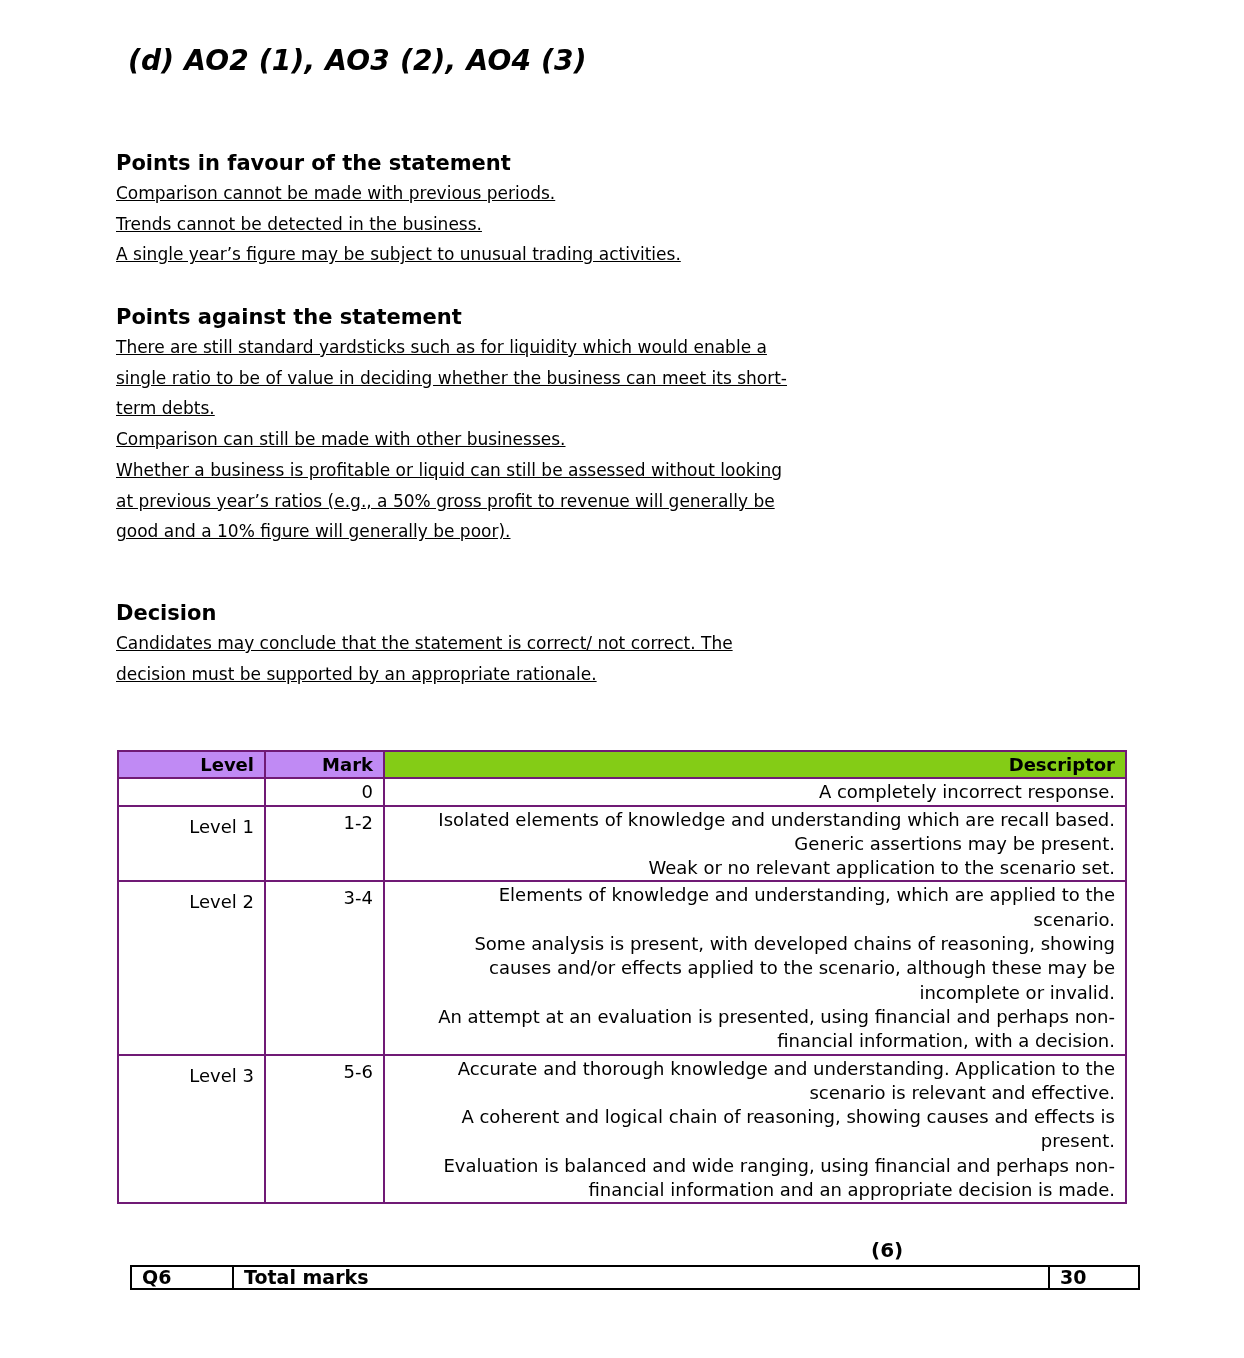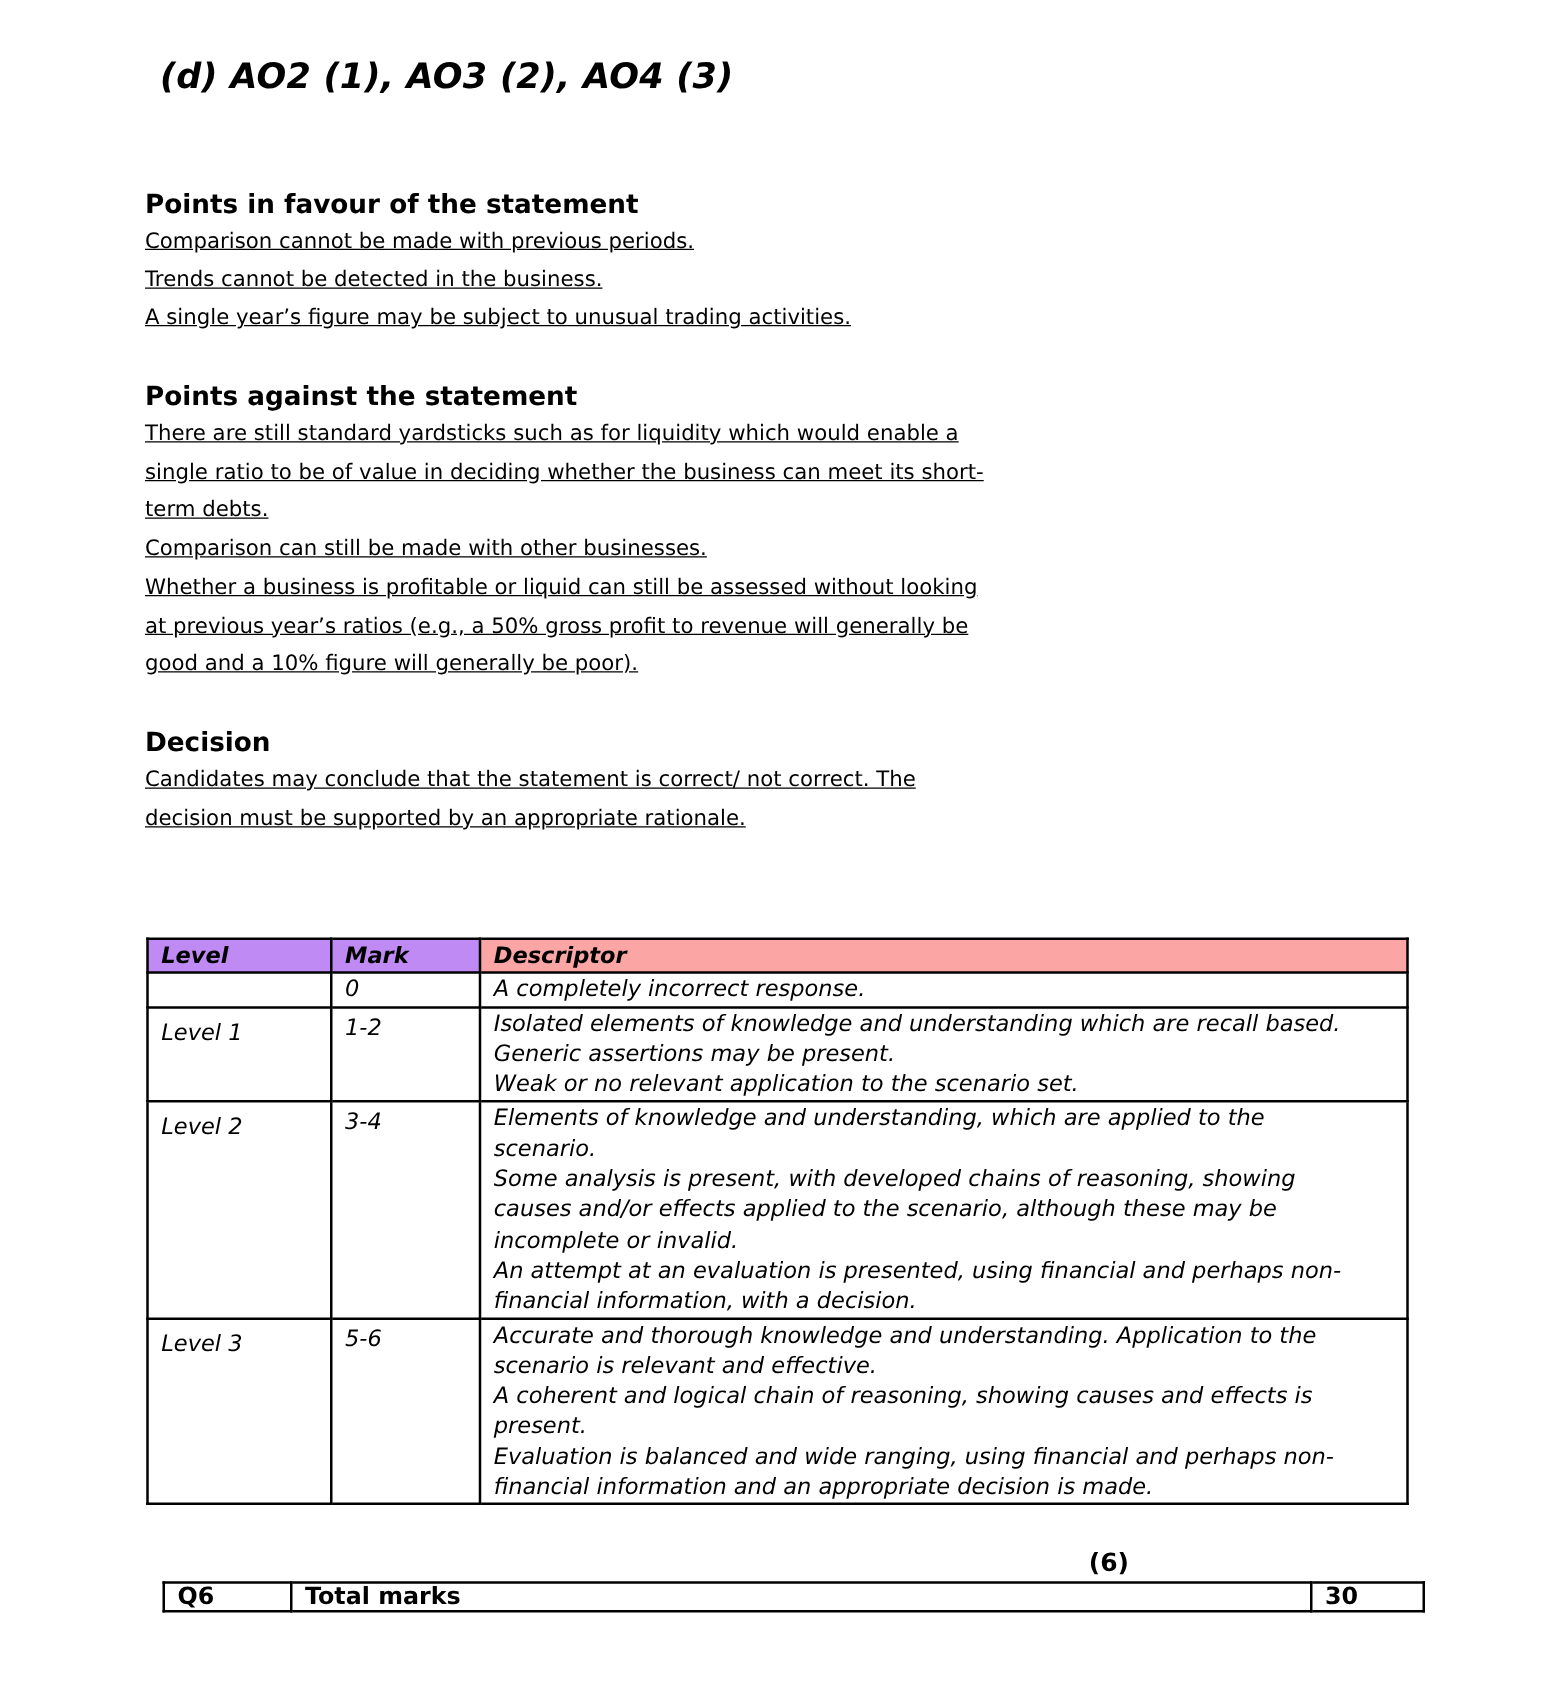--- a/index.html
+++ b/index.html
@@ -9,31 +9,30 @@
   }
   .q-heading {
     position: absolute; left: 128px; top: 44px;
     font-size: 28px; font-weight: bold; letter-spacing: 0.2px; font-style: italic;
   }
   .section { position: absolute; left: 116px; width: 1010px; margin-top: 40px; }
   .sec-title { font-size: 21px; font-weight: bold; line-height: 30px; }
   .sec-line { font-size: 17px; line-height: 30.7px; text-decoration: underline; }
   #sec-favour { top: 108px; }
   #sec-against { top: 262px; }
-  #sec-decision { top: 539px; }
+  #sec-decision { top: 558px; }
 
   table.levels {
     position: absolute; left: 117px; top: 750px; width: 1010px;
     border-collapse: collapse; font-size: 18px; line-height: 24.3px;
     font-family: "DejaVu Sans", sans-serif;
   }
   table.levels th, table.levels td {
-    border: 2px solid #000000; vertical-align: top; text-align: left;
+    border: 2px solid #701a75; vertical-align: top; text-align: right;
     padding: 1px 10px 0 10px;
-    font-style: italic;
   }
   table.levels th {
     background: #c08af4; font-weight: bold;
   }
   table.levels td.lvl, table.levels th.lvl { width: 125px; }
   table.levels td.mk, table.levels th.mk { width: 97px; }
   table.levels td.lvl { padding-top: 8px; }
   table.levels td.mk { padding-top: 4px; }
 
   .six {
@@ -77,21 +76,21 @@
   <div class="sec-title">Decision</div>
   <div class="sec-line">Candidates may conclude that the statement is correct/ not correct. The</div>
   <div class="sec-line">decision must be supported by an appropriate rationale.</div>
 </div>
 
 <table class="levels">
   <thead>
     <tr>
       <th class="lvl" style="background: rgb(192, 138, 244);">Level</th>
       <th class="mk" style="background: rgb(192, 138, 244);">Mark</th>
-      <th style="background: #fca5a5;">Descriptor</th>
+      <th style="background: #84cc16;">Descriptor</th>
     </tr>
   </thead>
   <tbody>
     <tr>
       <td class="lvl"></td>
       <td class="mk" style="padding-top:1px">0</td>
       <td>
         <div>A completely incorrect response.</div>
       </td>
     </tr>

